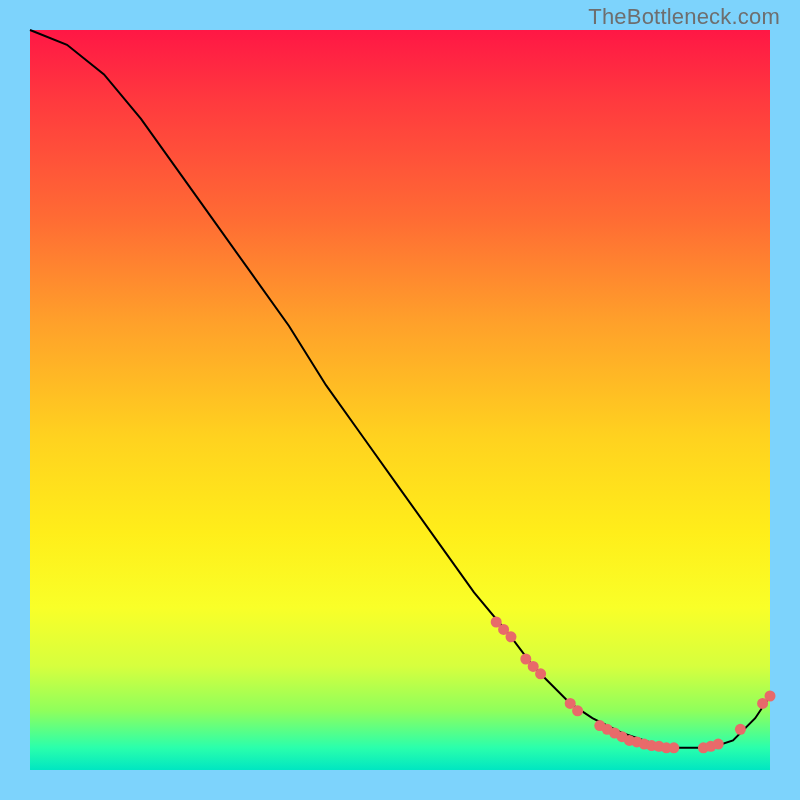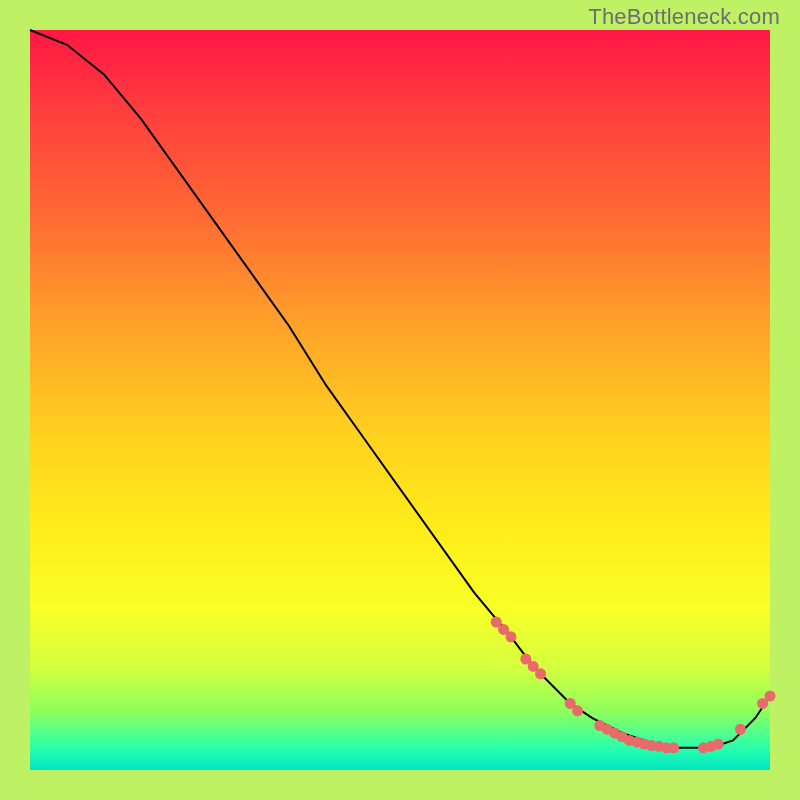--- a/index.html
+++ b/index.html
@@ -8,21 +8,21 @@
     width: 800px;
     height: 800px;
     background: #000;
     overflow: hidden;
     font-family: Arial, Helvetica, sans-serif;
   }
   .frame {
     position: relative;
     width: 800px;
     height: 800px;
-    background: #bef264;
+    background: #7dd3fc;
   }
   .watermark {
     position: absolute;
     top: 4px;
     right: 20px;
     color: #6e6e6e;
     font-size: 22px;
     font-weight: 400;
     letter-spacing: 0.2px;
     user-select: none;

